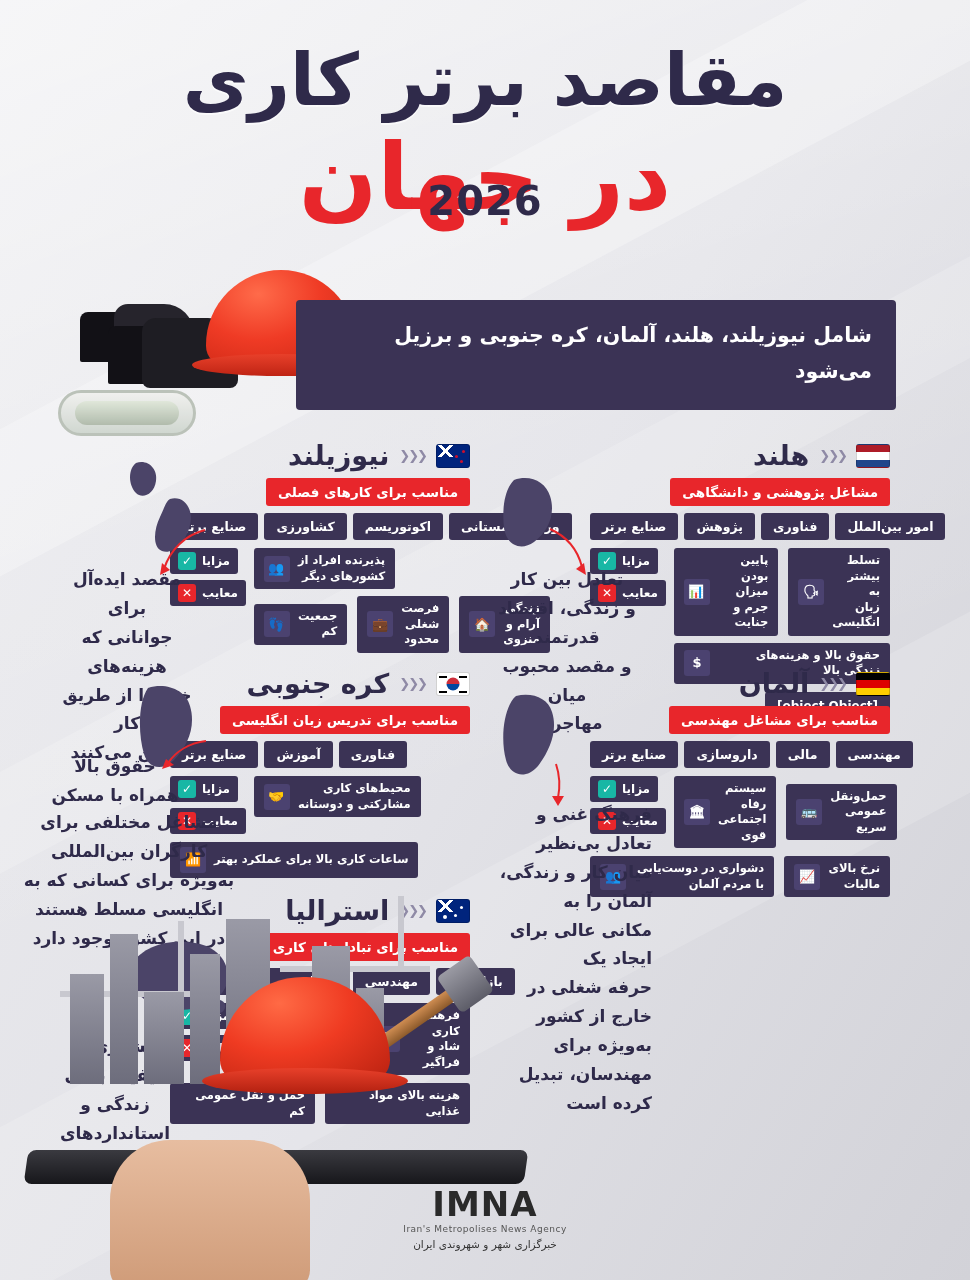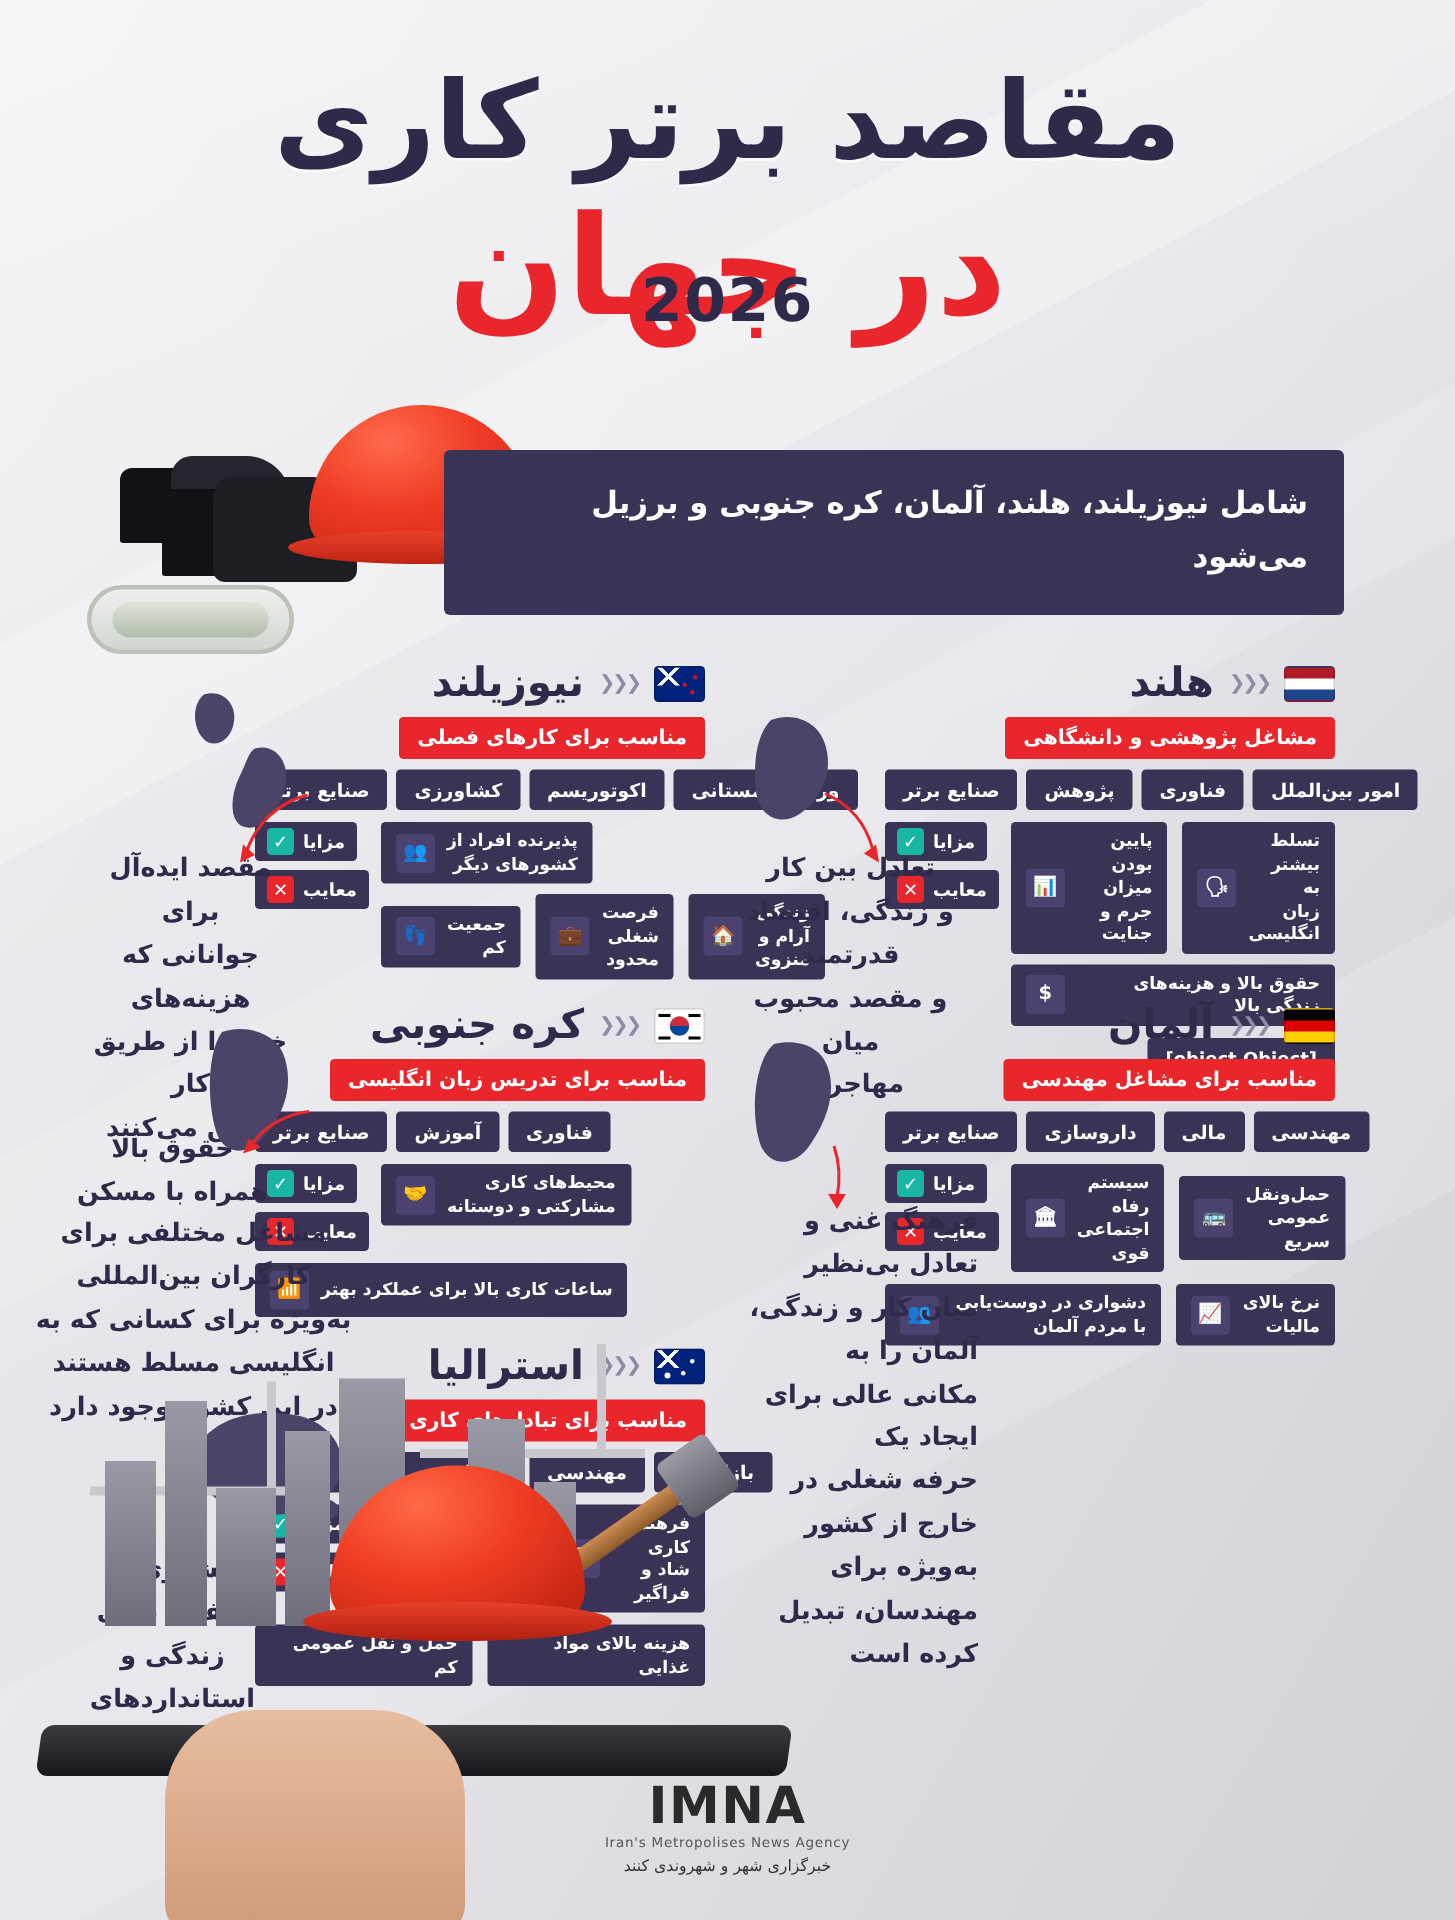--- a/index.html
+++ b/index.html
@@ -579,15 +579,15 @@
     <div class="helmet2"></div>
   </div>
   <div class="tablet"></div>
   <div class="hand"></div>
 
   <div class="logo-wrap">
     <div class="logo-mark">
       <span>IMNA</span>
     </div>
     <div class="logo-sub">Iran's Metropolises News Agency</div>
-    <div class="logo-fa">خبرگزاری شهر و شهروندی کنند</div>
+    <div class="logo-fa">خبرگزاری شهر و شهروندی ایران</div>
   </div>
 </div>
 
 </body></html>

